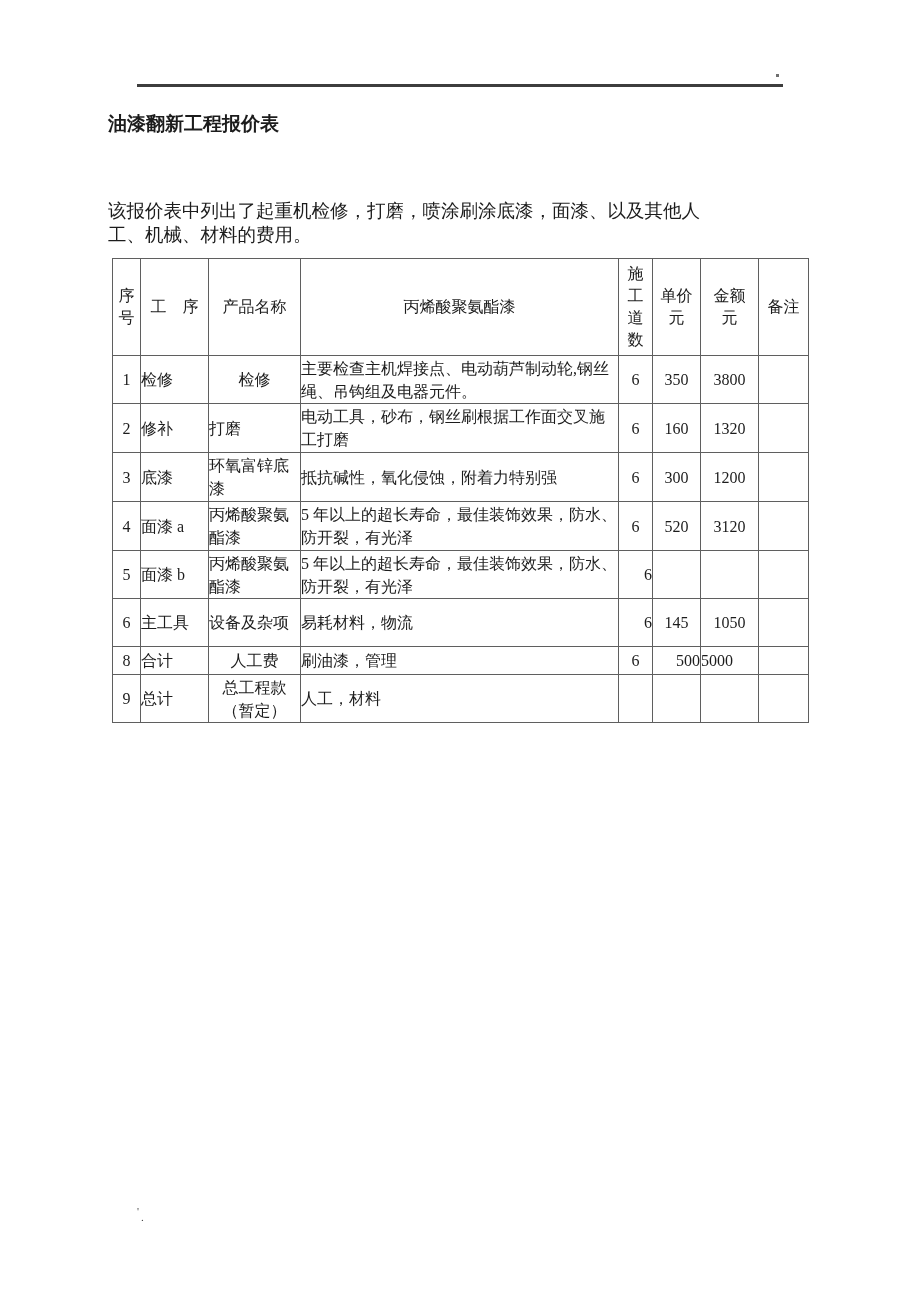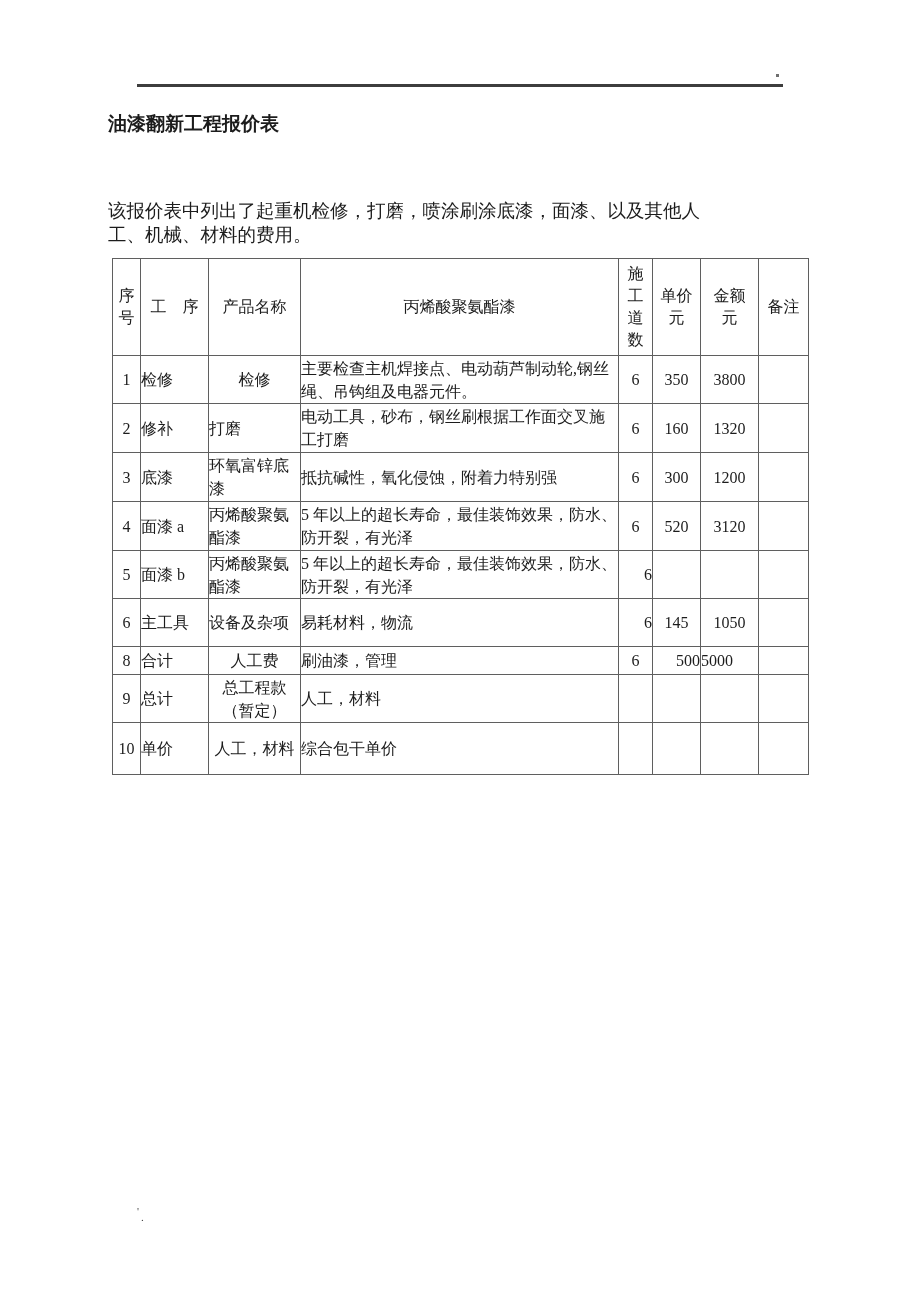--- a/index.html
+++ b/index.html
@@ -181,29 +181,19 @@
         <tr style="height: 48px;">
           <td class="c-no al-center">9</td>
           <td class="c-process">总计</td>
           <td class="c-product al-center">总工程款（暂定）</td>
           <td class="c-desc">人工，材料</td>
           <td class="c-passes al-center"></td>
           <td class="c-unit al-center"></td>
           <td class="c-amount al-center"></td>
           <td class="c-note"></td>
         </tr>
-        <tr style="height: 52px;">
-          <td class="c-no al-center">10</td>
-          <td class="c-process">单价</td>
-          <td class="c-product al-center">人工，材料</td>
-          <td class="c-desc">综合包干单价</td>
-          <td class="c-passes al-center"></td>
-          <td class="c-unit al-center"></td>
-          <td class="c-amount al-center"></td>
-          <td class="c-note"></td>
-        </tr>
       </tbody>
   </table>
 
   <span class="footmark footmark-1">'</span>
   <span class="footmark footmark-2">.</span>
 
 </div>
 
 </body></html>

